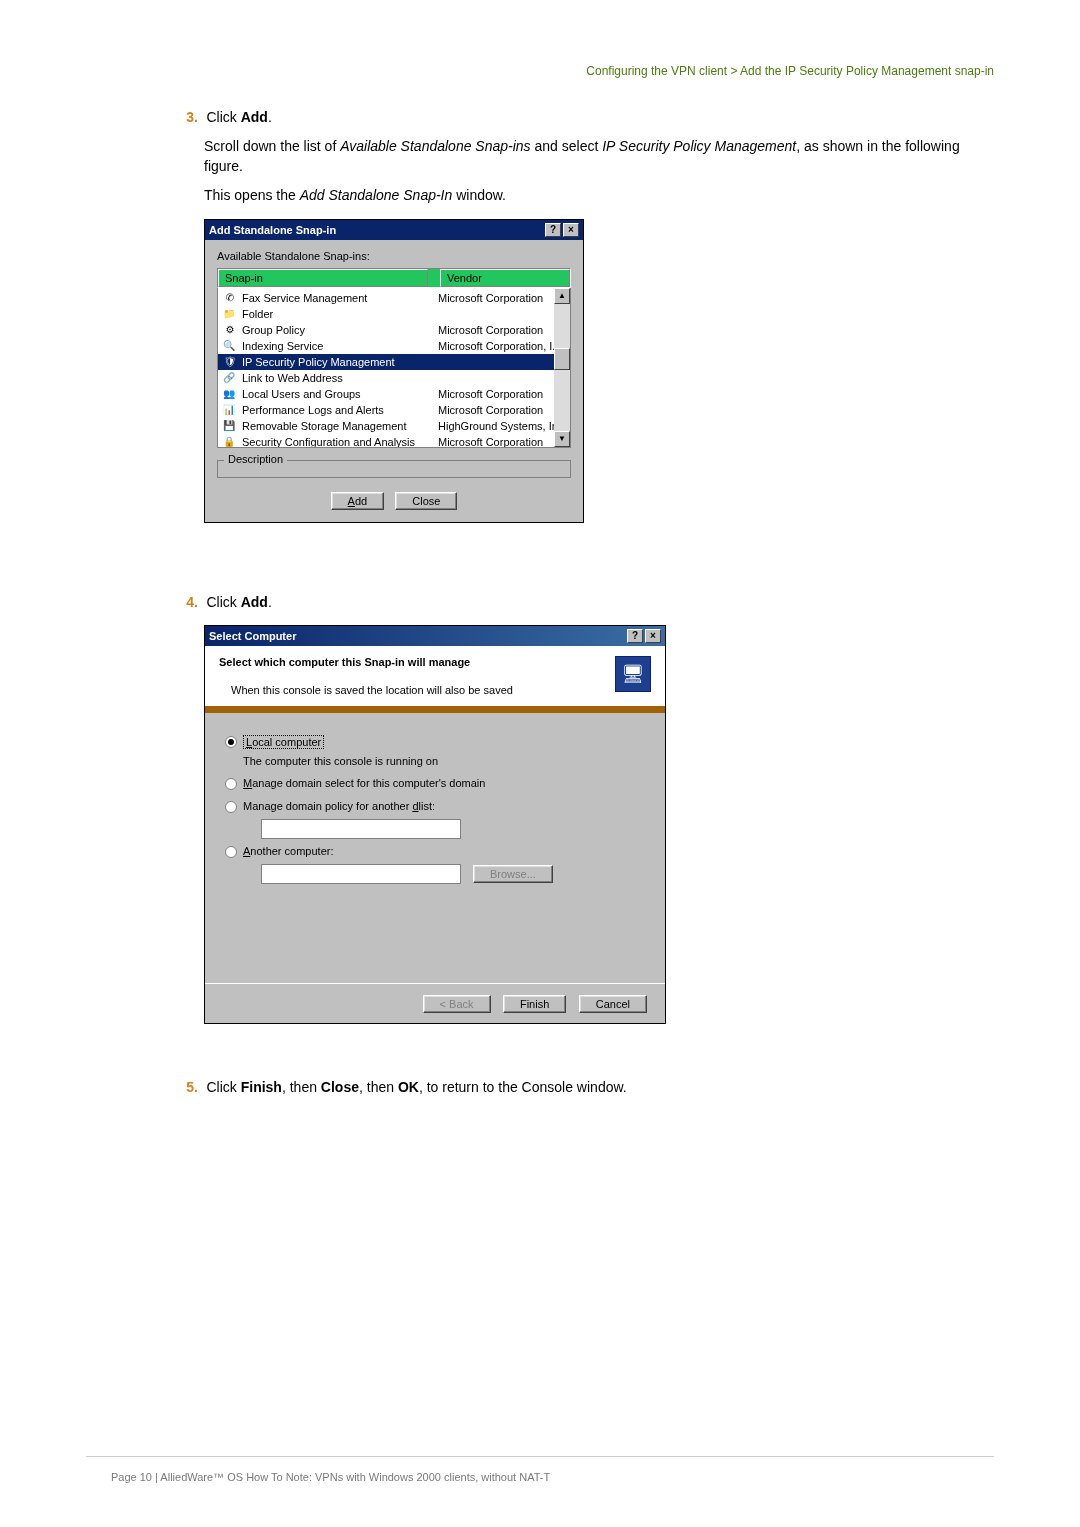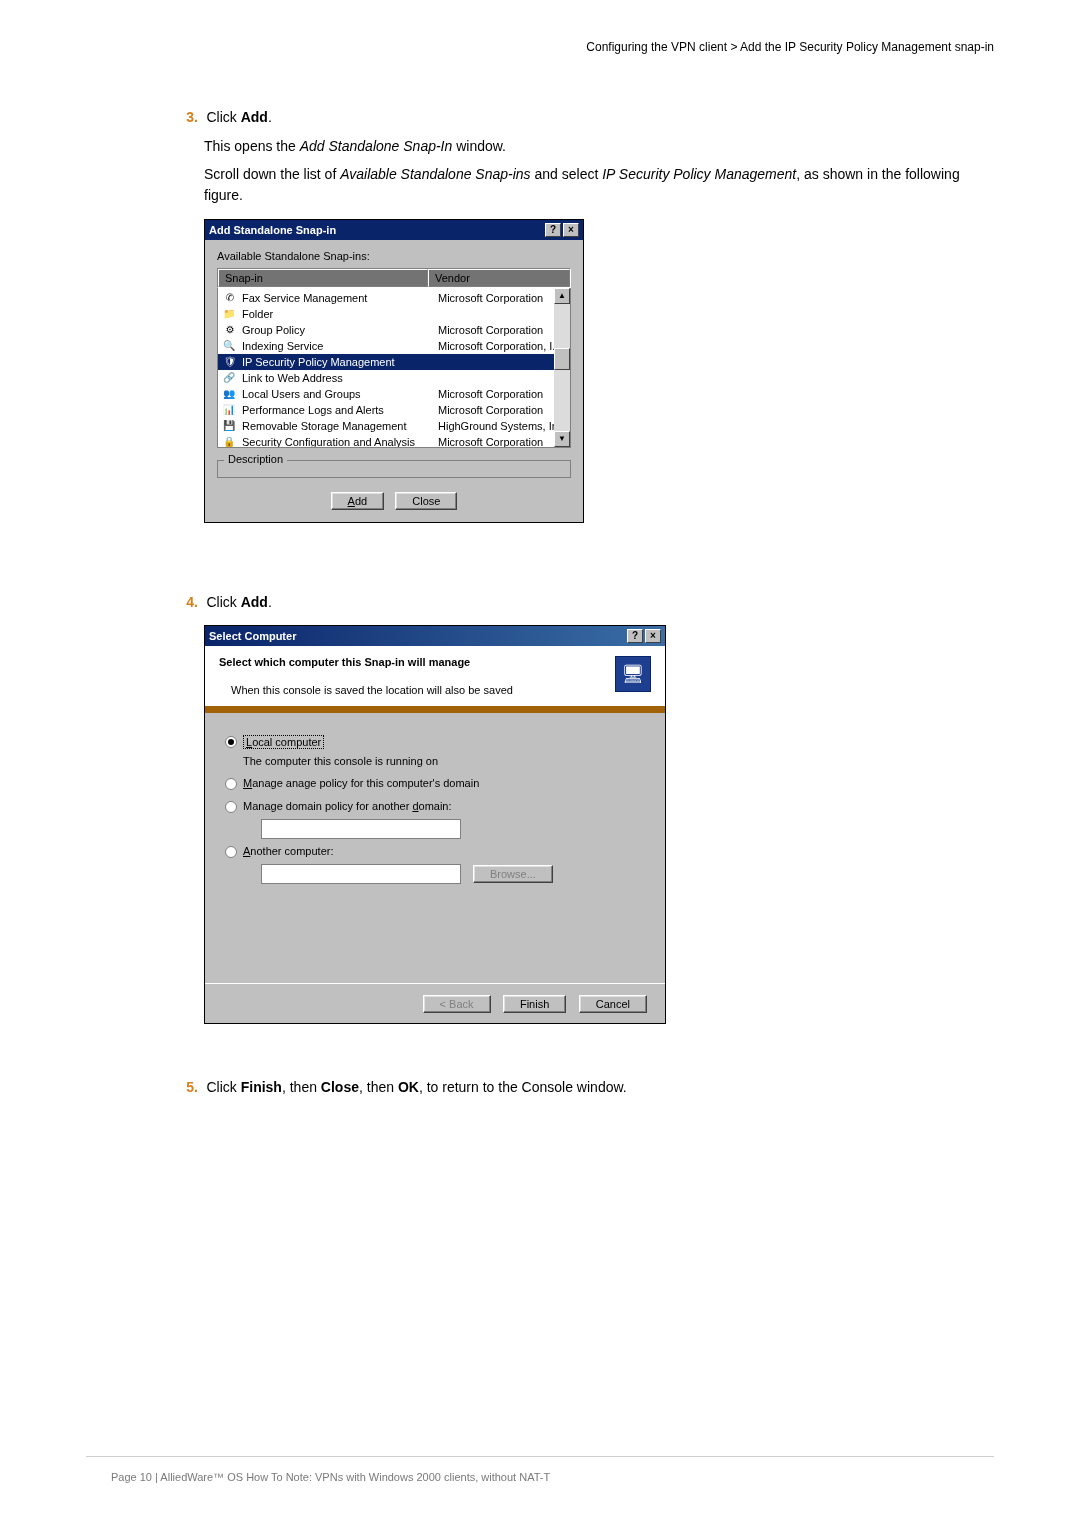--- a/index.html
+++ b/index.html
@@ -6,24 +6,24 @@
   body {
     width: 1080px;
     height: 1527px;
     background: #ffffff;
     font-family: Arial, Helvetica, sans-serif;
     color: #000;
     position: relative;
   }
   .breadcrumb {
     position: absolute;
-    top: 40px;
+    top: 64px;
     right: 86px;
     font-size: 12px;
-    color: #000000;
+    color: #4d7c0f;
   }
   .content {
     position: absolute;
     top: 108px;
     left: 170px;
     width: 810px;
   }
   .step-num {
     color: #d97f1a;
     font-weight: bold;
@@ -69,23 +69,23 @@
     background: #c0c0c0;
     border: 1px solid #fff;
     border-right-color: #404040; border-bottom-color: #404040;
     font-size: 10px; line-height: 12px; text-align: center; color:#000;
     font-weight: bold;
   }
   .dlg-body { padding: 10px 12px 12px 12px; font-size: 11px; color:#000; }
   .avail-label { margin-bottom: 6px; }
   .listheader {
     display: flex;
-    background: #737373;
+    background: #22c55e;
     border: 1px solid #808080;
-    border-right-color: #fff; border-bottom-color:#fff;
+    border-right-color: #fff; border-bottom-color:#fff;gap:12px;
   }
   .listheader .col {
     padding: 2px 6px;
     border: 1px solid #fff;
     border-right-color:#808080; border-bottom-color:#808080;
     font-size: 11px;
   }
   .col-snap { width: 210px; }
   .col-vendor { flex: 1; }
   .listbox {
@@ -226,24 +226,24 @@
 
 <div class="content">
 
   <div class="step-row">
     <span class="step-num">3.</span>
     <span class="step-text">
       <span>Click </span><b>Add</b><span>.</span>
     </span>
   </div>
   <div class="step-body">
+    <span>Scroll down the list of </span><i>Available Standalone Snap-ins</i><span> and select </span><i>IP Security Policy Management</i><span>, as shown in the following figure.</span>
+  </div>
+  <div class="step-body">
     <span>This opens the </span><i>Add Standalone Snap-In</i><span> window.</span>
-  </div>
-  <div class="step-body">
-    <span>Scroll down the list of </span><i>Available Standalone Snap-ins</i><span> and select </span><i>IP Security Policy Management</i><span>, as shown in the following figure.</span>
   </div>
 
   <div class="dlg1">
     <div class="titlebar">
       <span>Add Standalone Snap-in</span>
       <div class="title-btns">
         <div class="title-btn">?</div>
         <div class="title-btn">×</div>
       </div>
     </div>
@@ -346,26 +346,26 @@
     </div>
     <div class="dlg2-body">
       <div class="radio-row">
         <span class="radio on"></span>
         <span class="radio-label dotted"><u class="acc">L</u><span>ocal computer</span></span>
       </div>
       <div class="subtext">The computer this console is running on</div>
 
       <div class="radio-row">
         <span class="radio"></span>
-        <span class="radio-label"><u class="acc">M</u><span>anage anage policy for this computer's domain</span></span>
+        <span class="radio-label"><u class="acc">M</u><span>anage domain select for this computer's domain</span></span>
       </div>
 
       <div class="radio-row" style="margin-top:10px;">
         <span class="radio"></span>
-        <span class="radio-label"><span>Manage domain policy for another </span><u class="acc">d</u><span>omain:</span></span>
+        <span class="radio-label"><span>Manage domain policy for another </span><u class="acc">d</u><span>list:</span></span>
       </div>
       <div class="radio-ind">
         <span class="textbox"></span>
       </div>
 
       <div class="radio-row" style="margin-top:4px;">
         <span class="radio"></span>
         <span class="radio-label"><u class="acc">A</u><span>nother computer:</span></span>
       </div>
       <div class="radio-ind" style="display:flex; align-items:center; gap:8px;">

